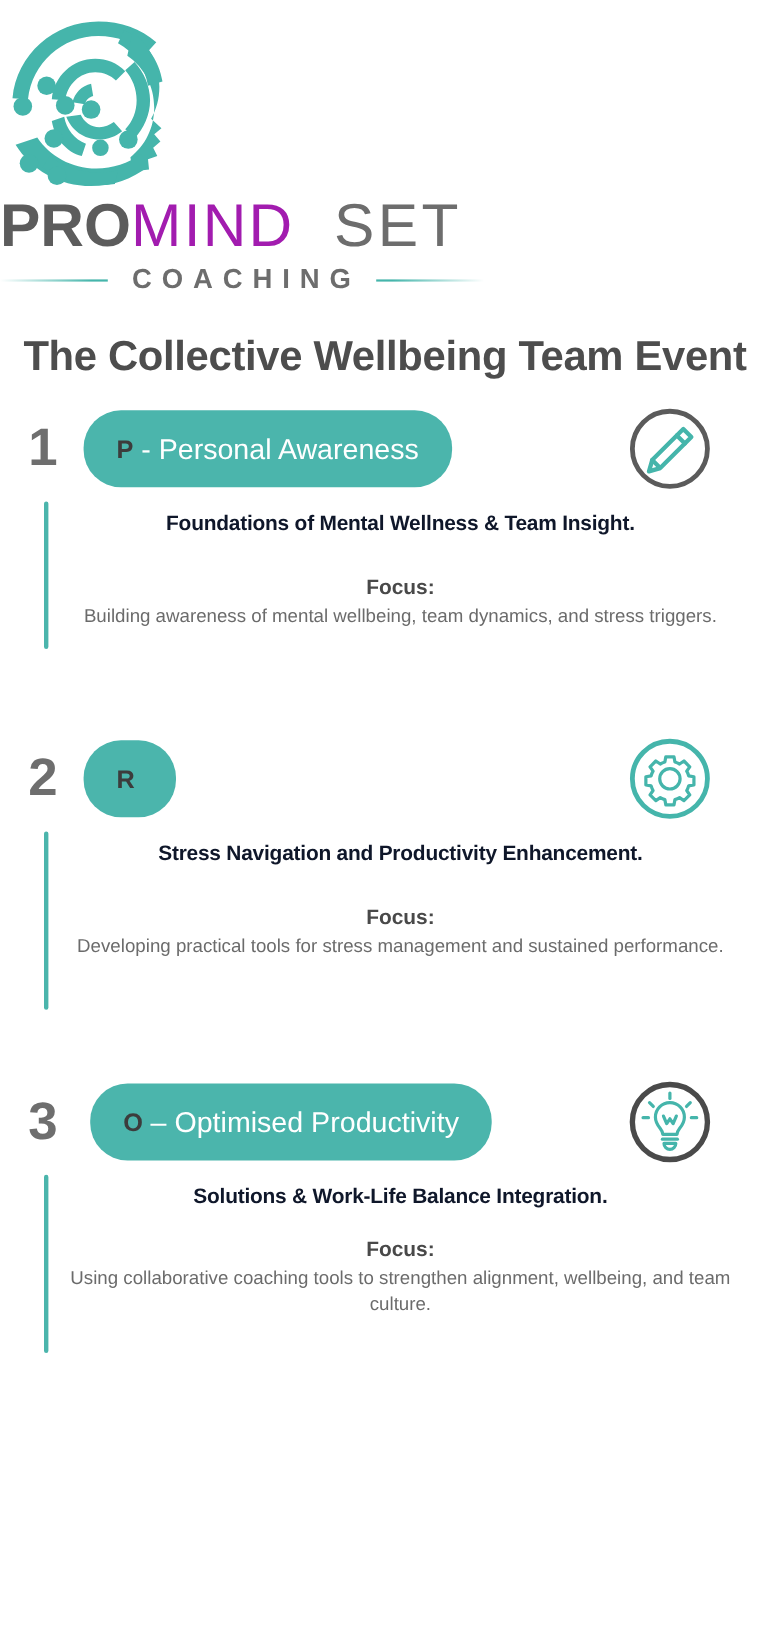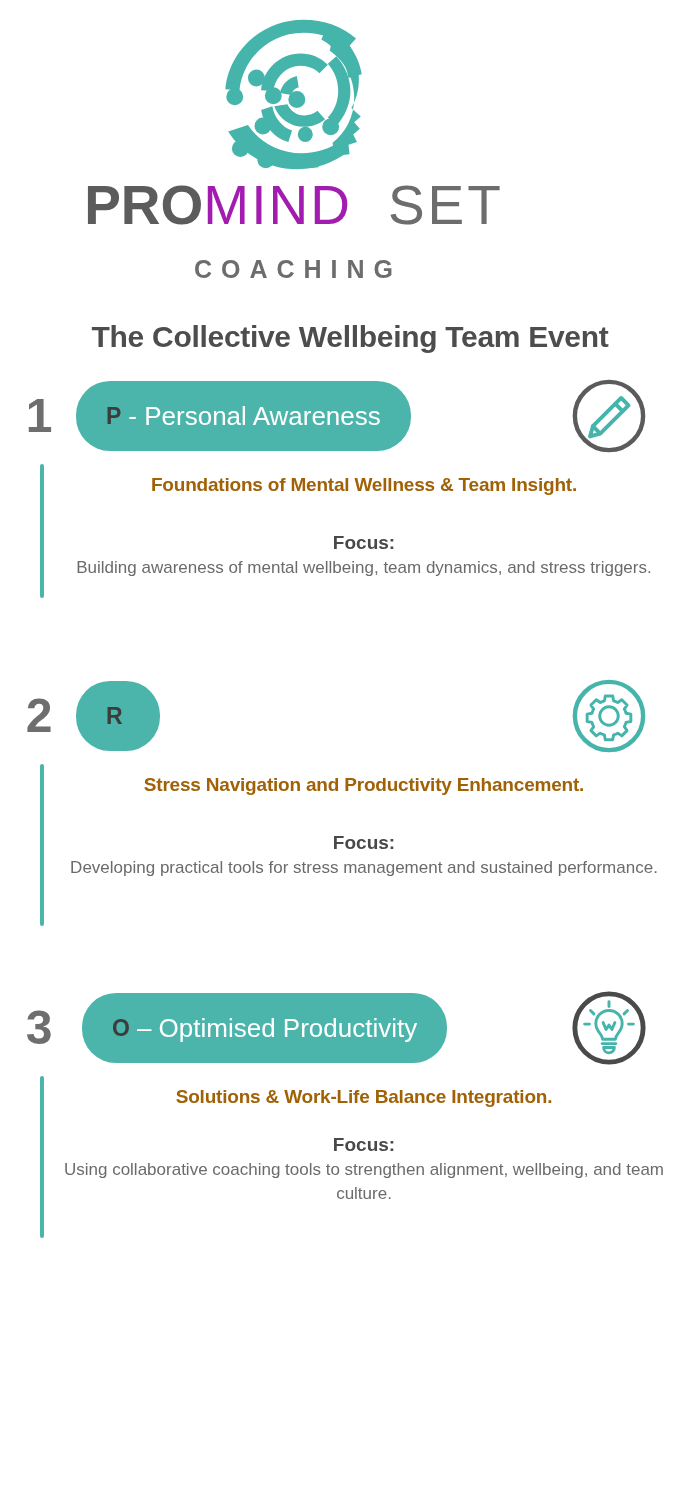--- a/index.html
+++ b/index.html
@@ -17,21 +17,20 @@
     position: relative;
     overflow: hidden;
   }
 
   
   .logo-block {
     width: 588px;
     padding-top: 14px;
     display: flex;
     flex-direction: column;
-    align-items: center;
   }
 
   .logo-mark {
     width: 160px;
     height: 158px;
     display: block;
   }
 
   .logo-wordmark {
     margin-top: 6px;
@@ -53,26 +52,25 @@
     letter-spacing: 2px;
   }
   .logo-wordmark .wm-set {
     font-weight: 300;
     color: #6d6d6d;
     letter-spacing: 3px;
     margin-left: 36px;
   }
 
   .logo-sub {
-    margin-top: 20px;
+    margin-top: 7px;
     display: flex;
     align-items: center;
     justify-content: center;
     width: 440px;
-    flex-direction: column;
   }
   .logo-sub .rule {
     height: 2px;
     flex: 1 1 auto;
   }
   .logo-sub .rule.left {
     background: linear-gradient(to right, rgba(69,181,171,0) 0%, #45b5ab 85%);
   }
   .logo-sub .rule.right {
     background: linear-gradient(to left, rgba(69,181,171,0) 0%, #45b5ab 85%);
@@ -83,21 +81,21 @@
     letter-spacing: 9px;
     color: #6d6d6d;
     padding: 0 14px 0 22px;
     white-space: nowrap;
   }
 
   
   .page-title {
     margin-top: 34px;
     text-align: center;
-    font-size: 30px;
+    font-size: 38px;
     font-weight: bold;
     color: #4d4d4d;
     letter-spacing: -0.3px;
     font-stretch: condensed;
   }
 
   
   .steps {
     margin-top: 22px;
   }
@@ -168,21 +166,21 @@
     bottom: 8px;
     width: 4px;
     background: #4bb5ac;
     border-radius: 2px;
   }
 
   .step-subtitle {
     text-align: center;
     font-size: 19px;
     font-weight: bold;
-    color: #a16207;
+    color: #0f172a;
     padding: 0 14px;
     letter-spacing: -0.2px;
   }
 
   .focus-label {
     margin-top: 36px;
     text-align: center;
     font-size: 19px;
     font-weight: bold;
     color: #494949;

